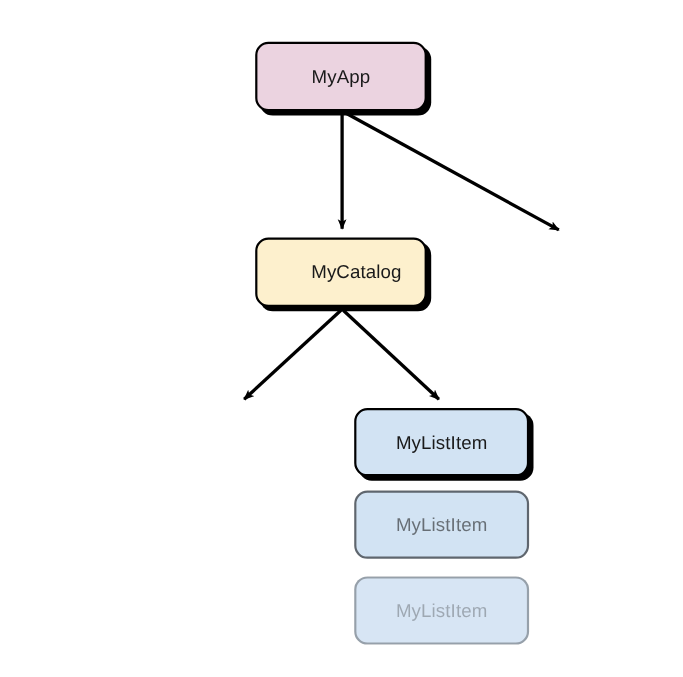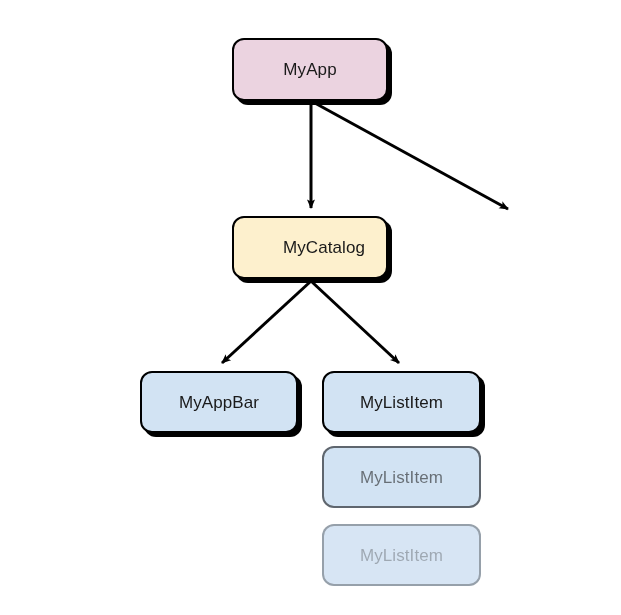--- a/index.html
+++ b/index.html
@@ -144,23 +144,20 @@
 
   <div class="node app">
     <span class="node-label">MyApp</span>
   </div>
 
   <div class="node catalog">
     <span class="node-label">MyCatalog</span>
   </div>
 
 
-  <div class="node appbar">
-    <span class="node-label">MyAppBar</span>
-  </div>
 
   <div class="node listitem-1">
     <span class="node-label">MyListItem</span>
   </div>
 
   <div class="node listitem-2">
     <span class="node-label">MyListItem</span>
   </div>
 
   <div class="node listitem-3">

